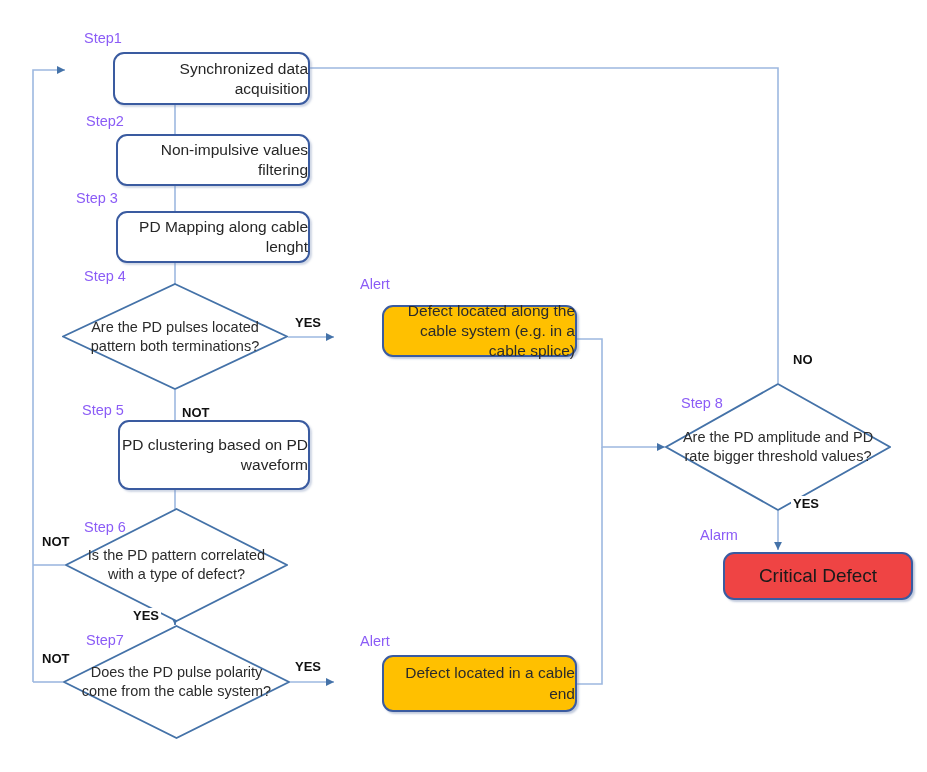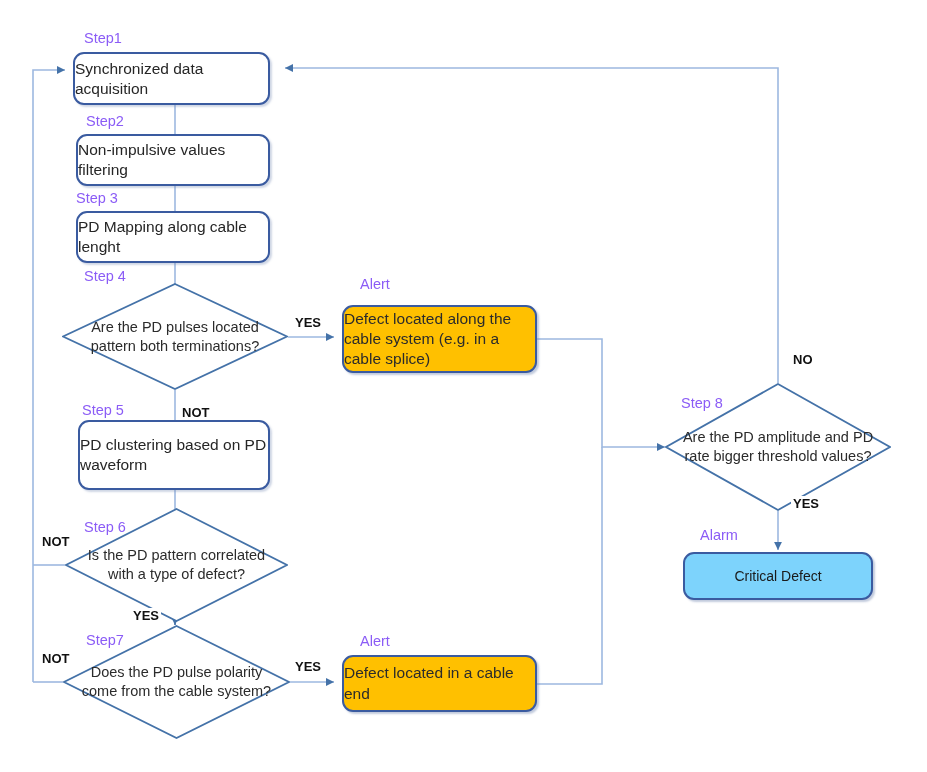--- a/index.html
+++ b/index.html
@@ -24,22 +24,23 @@
     pointer-events: none;
   }
 
   
   .node {
     position: absolute;
     box-sizing: border-box;
     display: flex;
     align-items: center;
     justify-content: center;
-    text-align: left;
+    text-align: right;
     z-index: 3;
+    margin-left: 40px;
   }
 
   .proc {
     border: 2px solid #3A5BA0;
     border-radius: 11px;
     background: #ffffff;
     color: #262626;
     font-size: 15.5px;
     line-height: 1.28;
     box-shadow: 2px 2px 2px rgba(120,140,180,0.35);
@@ -51,23 +52,23 @@
     background: #FFC000;
     color: #2b2b2b;
     font-size: 15.5px;
     line-height: 1.3;
     box-shadow: 2px 2px 2px rgba(120,140,180,0.45);
   }
 
   .alarm {
     border: 2px solid #3A5BA0;
     border-radius: 11px;
-    background: #7dd3fc;
+    background: #ef4444;
     color: #1a1a1a;
-    font-size: 14px;
+    font-size: 19px;
     line-height: 1.3;
     box-shadow: 2px 2px 2px rgba(120,140,180,0.45);
   }
 
   
   .diamond {
     position: absolute;
     z-index: 3;
   }
   .diamond svg {
@@ -192,21 +193,21 @@
   </div>
 
   <div class="node proc" style="left:76px; top:211px; width:194px; height:52px;">
     <span>PD Mapping along cable lenght</span>
   </div>
 
   <div class="node proc" style="left:78px; top:420px; width:192px; height:70px;">
     <span>PD clustering based on PD waveform</span>
   </div>
 
-  <div class="node alert" style="left:342px; top:305px; width:195px; height:68px;">
+  <div class="node alert" style="left:342px; top:305px; width:195px; height:52px;">
     <span>Defect located along the cable system (e.g. in a cable splice)</span>
   </div>
 
   <div class="node alert" style="left:342px; top:655px; width:195px; height:57px;">
     <span>Defect located in a cable end</span>
   </div>
 
   <div class="node alarm" style="left:683px; top:552px; width:190px; height:48px;">
     <span>Critical Defect</span>
   </div>

